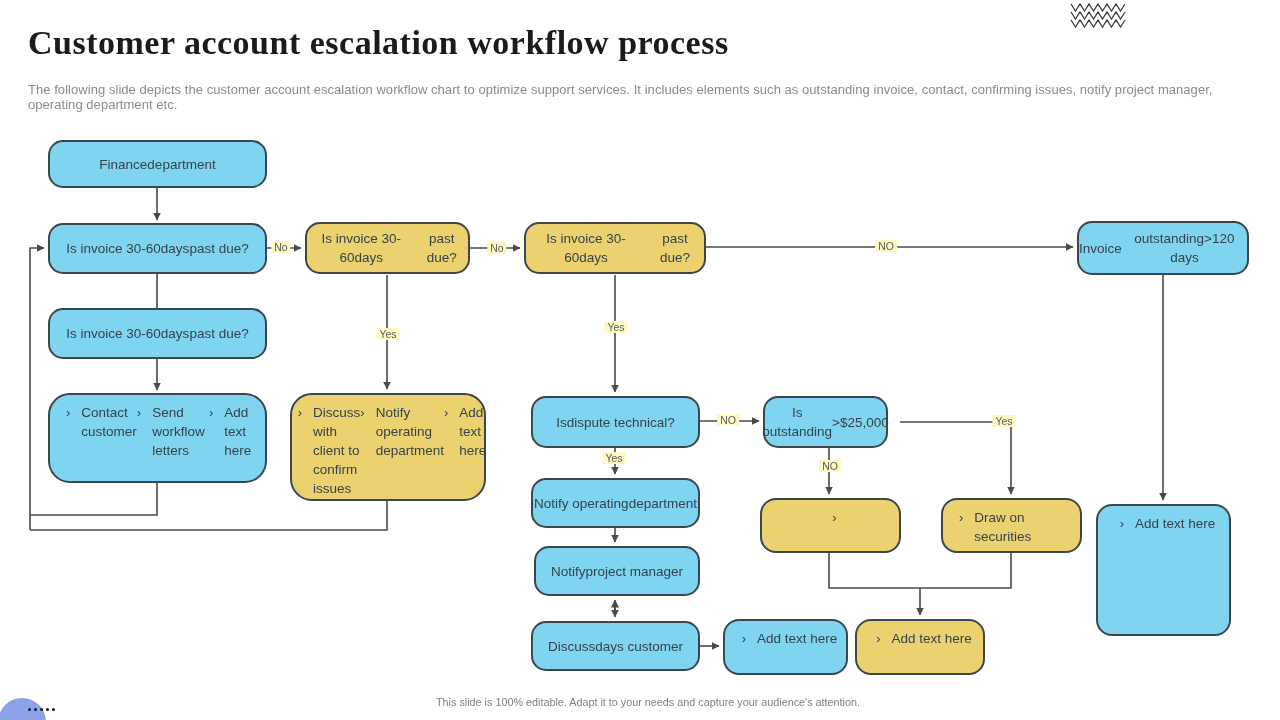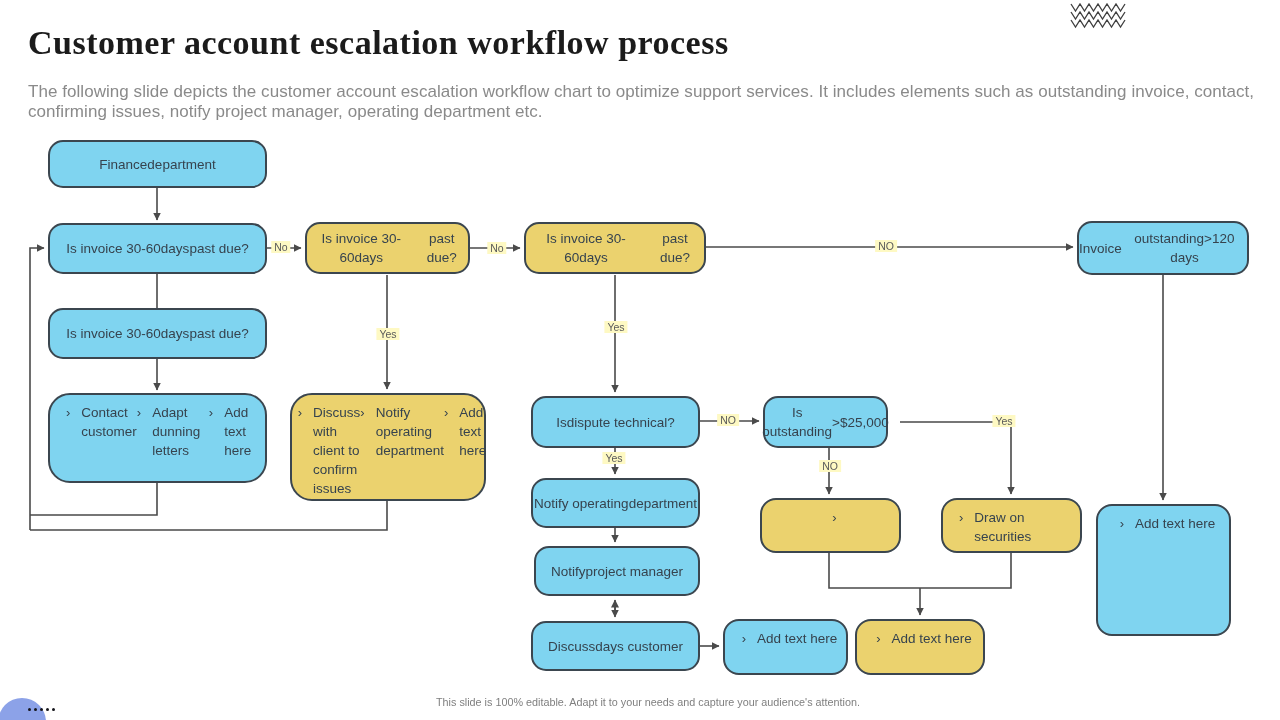--- a/index.html
+++ b/index.html
@@ -1,21 +1,21 @@
 <!DOCTYPE html>
 <html><head>
 <meta charset="utf-8">
 <style>
   html,body{margin:0;padding:0;background:#e8e8e8;}
   .slide{position:relative;width:1280px;height:720px;background:#ffffff;overflow:hidden;
          font-family:"Liberation Sans","DejaVu Sans",sans-serif;}
   .title{position:absolute;left:28px;top:24px;width:1000px;
          font-family:"Liberation Serif","DejaVu Serif",serif;font-weight:700;
          font-size:34px;letter-spacing:.5px;color:#1b1b1b;}
-  .subtitle{position:absolute;left:28px;top:82px;width:1230px;font-size:17px;
+  .subtitle{position:absolute;left:28px;top:82px;width:1230px;font-size:13px;
             color:#8a8a8a;letter-spacing:.05px;}
   .footer{position:absolute;left:8px;top:696px;width:1280px;text-align:center;
           font-size:10.8px;color:#7f7f7f;}
   svg.connectors{position:absolute;left:0;top:0;z-index:1;}
   .node{position:absolute;z-index:2;box-sizing:border-box;border:2px solid #3b464f;
         border-radius:15px;display:flex;flex-direction:row;align-items:center;
         justify-content:center;text-align:center;font-size:13.5px;line-height:19px;
         color:#36434e;}
   .node.blue{background:#7fd4f0;}
   .node.yellow{background:#ebd26e;}
@@ -92,21 +92,21 @@
     <span>past due?</span>
   </div>
 
   <div class="node blue list" style="left:48px;top:393px;width:219px;height:90px;justify-content:center">
     <div class="li">
       <span class="b">›</span>
       <span>Contact customer</span>
     </div>
     <div class="li">
       <span class="b">›</span>
-      <span>Adapt dunning letters</span>
+      <span>Send workflow letters</span>
     </div>
     <div class="li">
       <span class="b">›</span>
       <span>Add text here</span>
     </div>
   </div>
 
   <div class="node yellow" style="left:305px;top:222px;width:165px;height:52px">
     <span>Is invoice 30-60days</span>
     <span>past due?</span>

